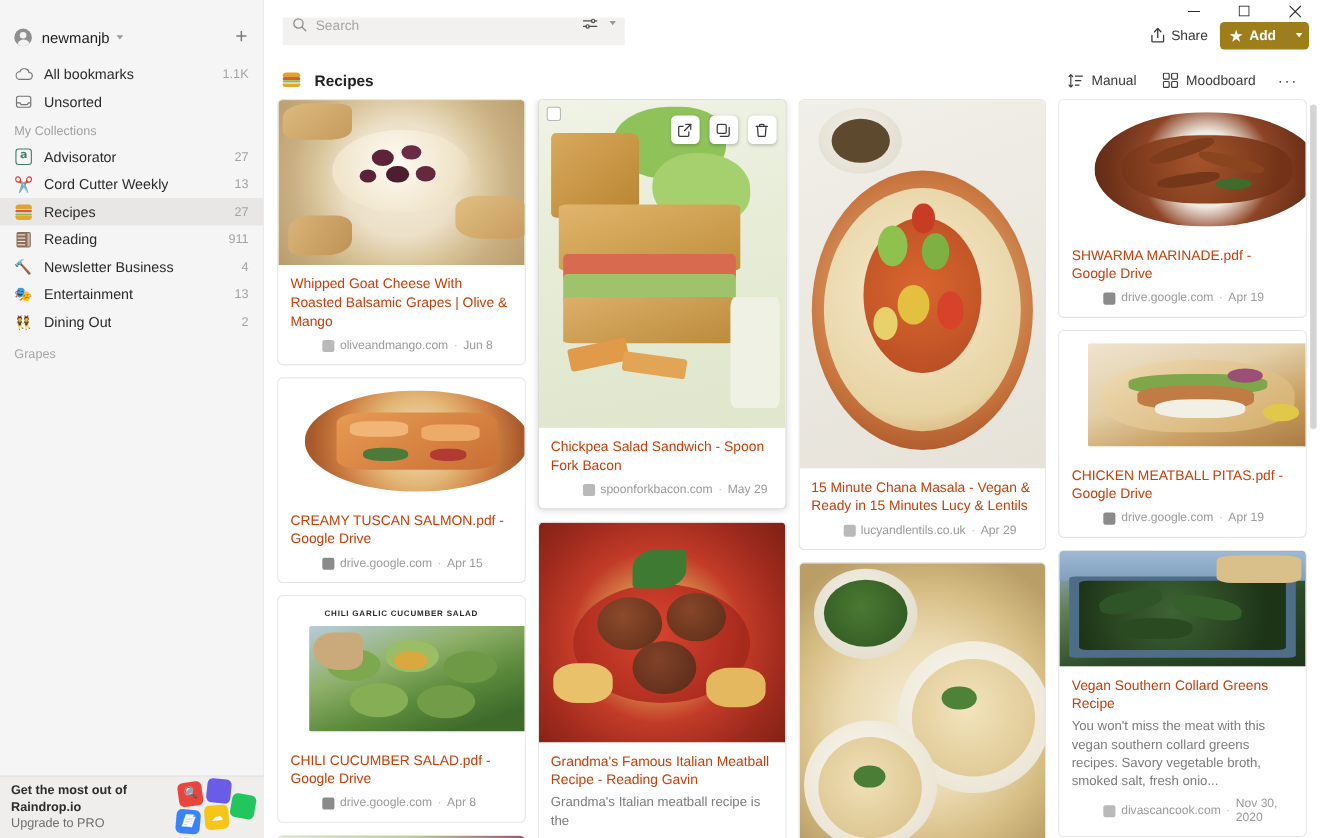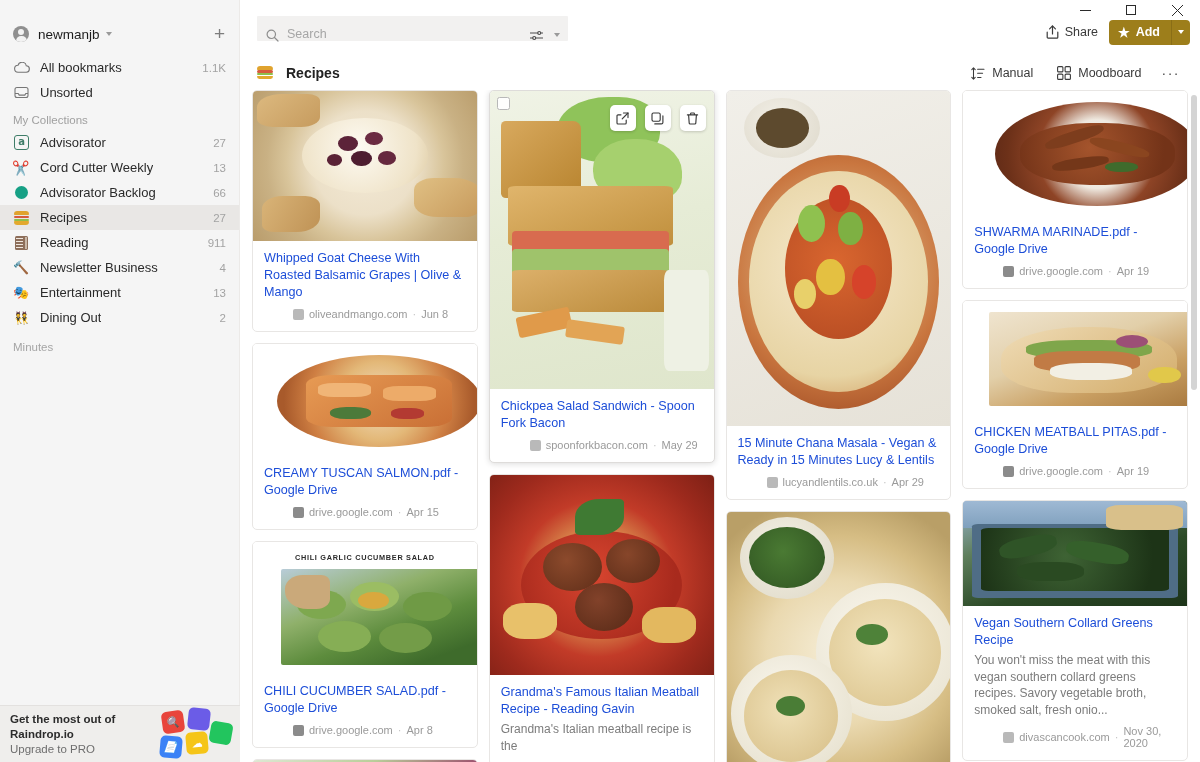--- a/index.html
+++ b/index.html
@@ -132,21 +132,21 @@
     justify-content: center; cursor: pointer; color: #2b2b2b;
   }
   .tb-btn svg { display: block; }
 
   .topbar {
     height: 56px; display: flex; align-items: center;
     padding: 0 10px 0 17px; position: relative;
   }
   .search-wrap {
     width: 311px; height: 25px; background: #f2f1f0; border-radius: 1px;
-    display: flex; align-items: flex-end; padding: 0 8px 0 9px;
+    display: flex; align-items: flex-start; padding: 0 8px 0 9px;
   }
   .search-ico { width: 13px; height: 13px; flex: 0 0 13px; }
   .search-input {
     border: 0; background: transparent; outline: none; flex: 1;
     font-size: 12.5px; color: #3a3a3a; margin-left: 8px;
     font-family: "Liberation Sans", sans-serif;
   }
   .search-input::placeholder { color: #a6a6a6; }
   .search-filter { display: flex; align-items: center; gap: 5px; cursor: pointer; }
 
@@ -192,21 +192,21 @@
   .col { flex: 1 1 0; display: flex; flex-direction: column; gap: 11px; min-width: 0; }
 
   .card {
     background: #fff; border: 1px solid #e8e6e4; border-radius: 5px;
     overflow: hidden; position: relative; cursor: pointer;
   }
   .card.hovered { box-shadow: 0 1px 6px rgba(0,0,0,.14); border-color: #dedcda; }
   .thumb { width: 100%; position: relative; overflow: hidden; }
   .cbody { padding: 9px 11px 11px 11px; }
   .ctitle {
-    font-size: 12.6px; line-height: 17px; color: #1d4ed8; font-weight: 400;
+    font-size: 12.6px; line-height: 17px; color: #c2410c; font-weight: 400;
   }
   .cdesc {
     font-size: 12px; line-height: 16.5px; color: #7c7c7c; margin-top: 3px;
   }
   .cmeta {
     display: flex; align-items: center; margin-top: 7px; gap: 5px;
     font-size: 11px; color: #9a9a9a; margin-left: 29px;
   }
   .favicon {
     width: 11px; height: 11px; flex: 0 0 11px; border-radius: 2px;
@@ -306,27 +306,20 @@
     </div>
 
     <div class="sb-row">
       <span class="sb-ico">
           <span class="ic-scissors">✂️</span>
         </span>
       <span class="sb-label">Cord Cutter Weekly</span>
       <span class="sb-count">13</span>
     </div>
 
-    <div class="sb-row">
-      <span class="sb-ico">
-          <span class="ic-dot"></span>
-        </span>
-      <span class="sb-label">Advisorator Backlog</span>
-      <span class="sb-count">66</span>
-    </div>
 
     <div class="sb-row active">
       <span class="sb-ico">
         <span class="ic-burger">
             <i class="b1"></i>
             <i class="b2"></i>
             <i class="b3"></i>
             <i class="b4"></i>
           </span>
       </span>
@@ -365,21 +358,21 @@
     </div>
 
     <div class="sb-row">
       <span class="sb-ico">
           <span class="ic-dance">👯</span>
         </span>
       <span class="sb-label">Dining Out</span>
       <span class="sb-count">2</span>
     </div>
 
-    <div class="sb-filters">Minutes</div>
+    <div class="sb-filters">Grapes</div>
 
     <div class="pro-banner">
       <div class="pro-text">
         <div class="pro-t1">Get the most out of Raindrop.io</div>
         <div class="pro-t2">Upgrade to PRO</div>
       </div>
       <div class="pro-tiles">
         <i class="pt1">🔍</i>
           <i class="pt2"></i>
           <i class="pt3">📄</i>

